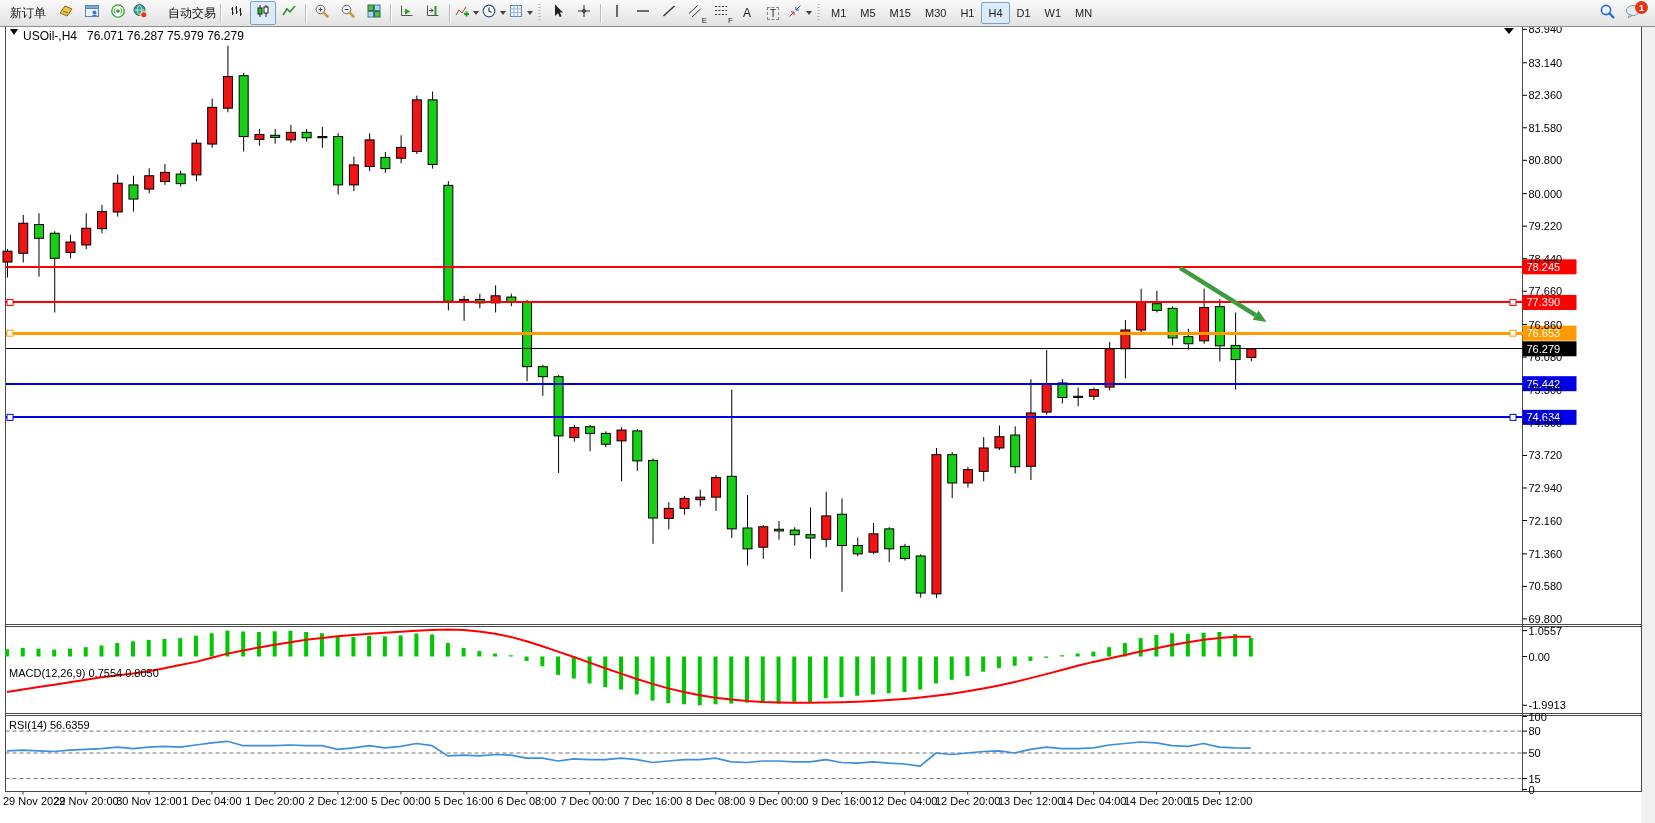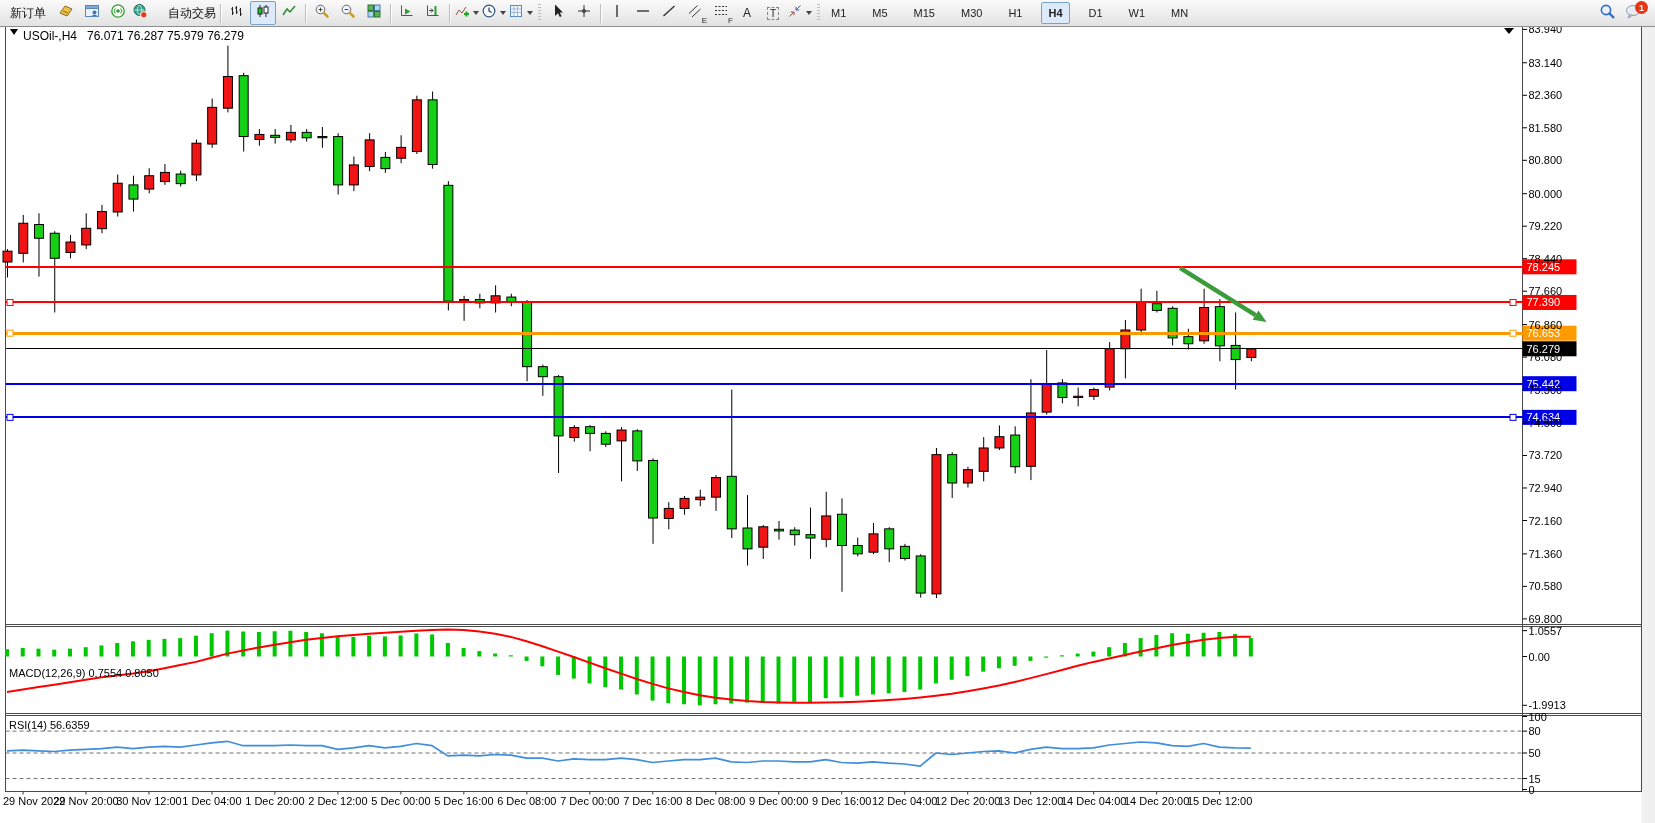--- a/index.html
+++ b/index.html
@@ -13,21 +13,21 @@
   .tbtn.pressed{border:1px solid #7da2c1;background:#ddeafa;}
   .tbtn.textbtn{padding:0 6px;font-size:12px;color:#111;white-space:nowrap;}
   .tbtn .lbl{font-size:12px;color:#111;margin-left:20px;white-space:nowrap;}
   .caret{width:0;height:0;border-left:3.5px solid transparent;border-right:3.5px solid transparent;
     border-top:4px solid #444;margin-left:3px;}
   .sep{width:1px;height:19px;background:#bdbdbd;box-shadow:1px 0 0 #fff;margin:0 3px;}
   .grip{width:3px;height:18px;margin:0 4px;
     background-image:repeating-linear-gradient(#bfbfbf 0 1px,transparent 1px 3px);}
   .tf{font-size:11px;color:#222;height:20px;display:flex;align-items:center;padding:0 6px;
     border:1px solid transparent;border-radius:2px;}
-  .tf.pressed{border:1px solid #7da2c1;background:#ddeafa;font-weight:bold;}
+  .tf.pressed{border:1px solid #7da2c1;background:#ddeafa;}
   .right-group{margin-left:auto;display:flex;align-items:center;}
   .subglyph{position:absolute;right:0;bottom:-1px;font-size:8px;color:#222;line-height:8px;}
   .glyphA{font-size:12px;color:#222;}
   .tboxT{font-size:10px;color:#222;border:1px dashed #888;padding:0 2px;line-height:11px;}
   .badge{position:absolute;top:-1px;right:-3px;width:13px;height:13px;border-radius:7px;background:#e53517;
     color:#fff;font-size:9px;font-weight:bold;display:flex;align-items:center;justify-content:center;}
   
   #chartsvg{position:absolute;left:0;top:0;z-index:1;}
   .ovl{position:absolute;z-index:2;font-size:11px;color:#000;white-space:nowrap;}
   .hdr{top:29px;left:10px;font-size:12px;display:flex;}
@@ -198,21 +198,21 @@
       <span class="tboxT">T</span>
     </div>
     <div class="tbtn">
       <span><svg width="16" height="16" viewBox="0 0 16 16">
             <path d="M2.5 13.5 L7 9 M7 9 h-3.2 M7 9 v3.2" stroke="#c03838" fill="none"></path>
             <path d="M13.5 2.5 L9 7 M9 7 h3.2 M9 7 v-3.2" stroke="#3858c0" fill="none"></path>
           </svg></span>
       <span class="caret"></span>
     </div>
     <div class="grip"></div>
-    <div id="tfbar" style="display:flex;align-items:flex-end;gap:12px;">
+    <div id="tfbar" style="display:flex;align-items:flex-end;">
         <div class="tf">M1</div>
         <div class="tf">M5</div>
         <div class="tf">M15</div>
         <div class="tf">M30</div>
         <div class="tf">H1</div>
         <div class="tf pressed">H4</div>
         <div class="tf">D1</div>
         <div class="tf">W1</div>
         <div class="tf">MN</div>
       </div>

